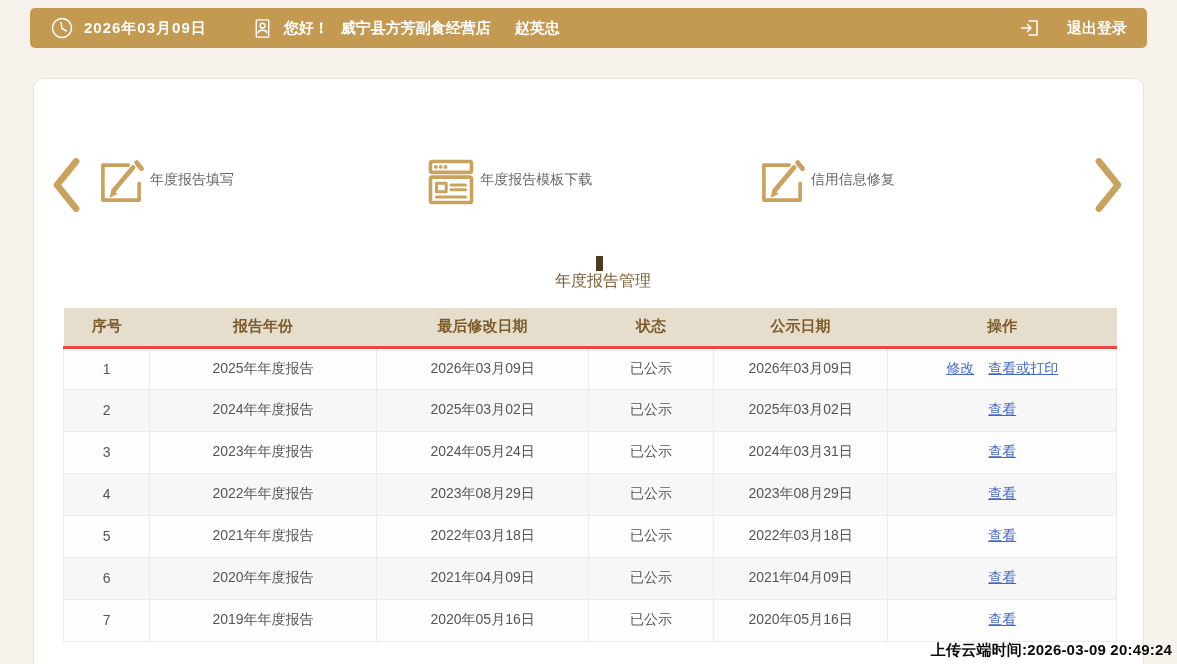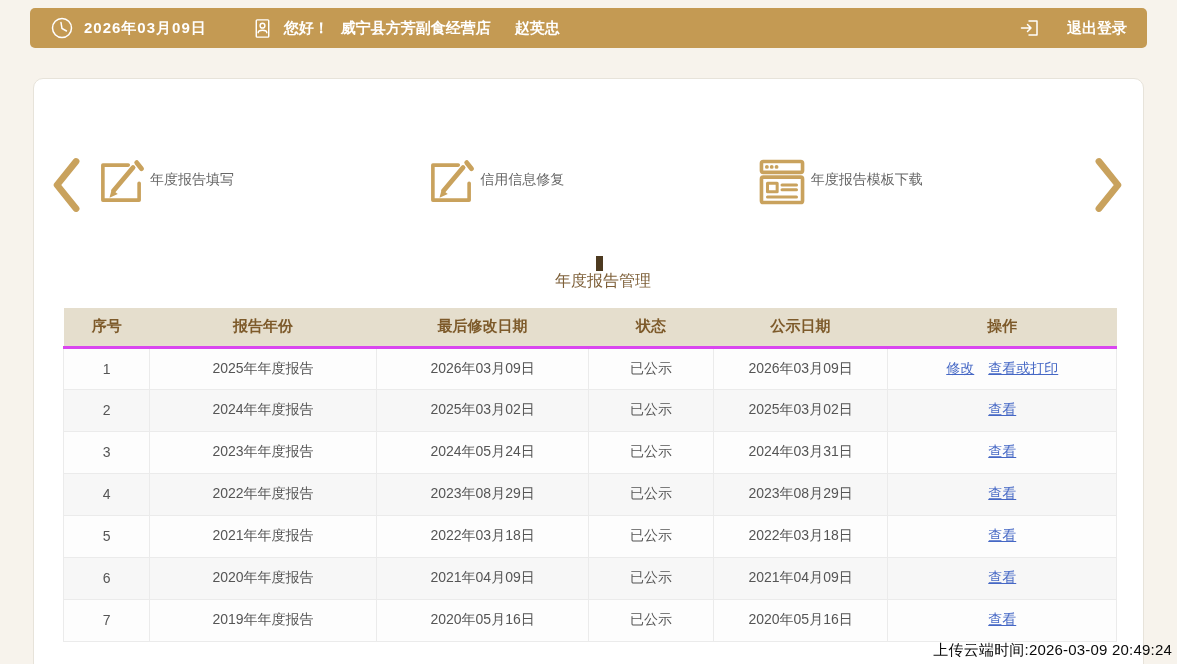--- a/index.html
+++ b/index.html
@@ -74,21 +74,21 @@
     width: calc(100% - 55px);
     border-collapse: collapse;
     table-layout: fixed;
   }
   .report-table thead th {
     background: #e5decd;
     color: #7d5a2a;
     font-weight: 700;
     font-size: 15px;
     height: 39px;
-    border-bottom: 3px solid #d946ef;
+    border-bottom: 3px solid #ef4444;
     text-align: center;
   }
   .report-table tbody td {
     height: 42px;
     text-align: center;
     font-size: 14px;
     color: #555;
     border: 1px solid #ebebeb;
   }
   .report-table tbody tr:nth-child(odd)  { background: #fdfdfd; }
@@ -100,21 +100,21 @@
     font-size: 14px;
     white-space: nowrap;
   }
   
   .watermark {
     position: fixed;
     right: 5px;
     bottom: 4px;
     font-size: 15px;
     color: #0a0a0a;
-    font-weight: 400;
+    font-weight: 700;
     z-index: 10;
     letter-spacing: .2px;
   }
 </style>
 </head>
 <body>
 
 <div class="topbar">
   <div class="tb-group">
     <span>
@@ -160,47 +160,47 @@
   <div class="nav-item">
     <span class="nav-icon">
             <svg width="58" height="58" viewBox="0 0 48 48" fill="none" stroke="#c9a25d" stroke-width="3" stroke-linecap="round" stroke-linejoin="round">
               <path d="M30 10 H9 v29 h30 V25"></path>
               <path d="M18 31 L34 12" stroke-width="4"></path>
               <path d="M37 8 l4 5" stroke-width="4"></path>
               <path d="M14.5 37 l1.8-7 5 4 z" fill="#c9a25d" stroke="none"></path>
             </svg>
           </span>
     <div class="nav-label">年度报告填写</div>
-  </div>
-
-  <div class="nav-item">
-    <span class="nav-icon">
-            <svg width="58" height="58" viewBox="0 0 48 48" fill="none" stroke="#c9a25d" stroke-width="3" stroke-linecap="round" stroke-linejoin="round">
-              <path d="M30 10 H9 v29 h30 V25"></path>
-              <path d="M18 31 L34 12" stroke-width="4"></path>
-              <path d="M37 8 l4 5" stroke-width="4"></path>
-              <path d="M14.5 37 l1.8-7 5 4 z" fill="#c9a25d" stroke="none"></path>
-            </svg>
-          </span>
-    <div class="nav-label">信用信息修复</div>
   </div>
 
   <div class="nav-item">
     <span class="nav-icon">
             <svg width="58" height="58" viewBox="0 0 48 48" fill="none" stroke="#c9a25d" stroke-width="3" stroke-linejoin="round">
               <rect x="7" y="7" width="34" height="9" rx="1.5"></rect>
               <circle cx="11.5" cy="11.5" r="1" fill="#c9a25d" stroke-width="1.2"></circle>
               <circle cx="15.5" cy="11.5" r="1" fill="#c9a25d" stroke-width="1.2"></circle>
               <circle cx="19.5" cy="11.5" r="1" fill="#c9a25d" stroke-width="1.2"></circle>
               <rect x="7" y="20" width="34" height="21" rx="1.5"></rect>
               <rect x="12" y="25" width="8" height="7" stroke-width="2.5"></rect>
               <path d="M24 26.5 h12 M24 30.5 h12 M12 36.5 h24" stroke-width="2.5" stroke-linecap="round"></path>
             </svg>
           </span>
     <div class="nav-label">年度报告模板下载</div>
+  </div>
+
+  <div class="nav-item">
+    <span class="nav-icon">
+            <svg width="58" height="58" viewBox="0 0 48 48" fill="none" stroke="#c9a25d" stroke-width="3" stroke-linecap="round" stroke-linejoin="round">
+              <path d="M30 10 H9 v29 h30 V25"></path>
+              <path d="M18 31 L34 12" stroke-width="4"></path>
+              <path d="M37 8 l4 5" stroke-width="4"></path>
+              <path d="M14.5 37 l1.8-7 5 4 z" fill="#c9a25d" stroke="none"></path>
+            </svg>
+          </span>
+    <div class="nav-label">信用信息修复</div>
   </div>
 
 
 
 </div>
     <span class="car-arrow">
       <svg width="36" height="56" viewBox="0 0 30 50" fill="none" stroke="#c9a25d" stroke-width="6" stroke-linecap="round" stroke-linejoin="round">
         <path d="M6 4 L23 25 L6 46"></path>
       </svg>
     </span>

